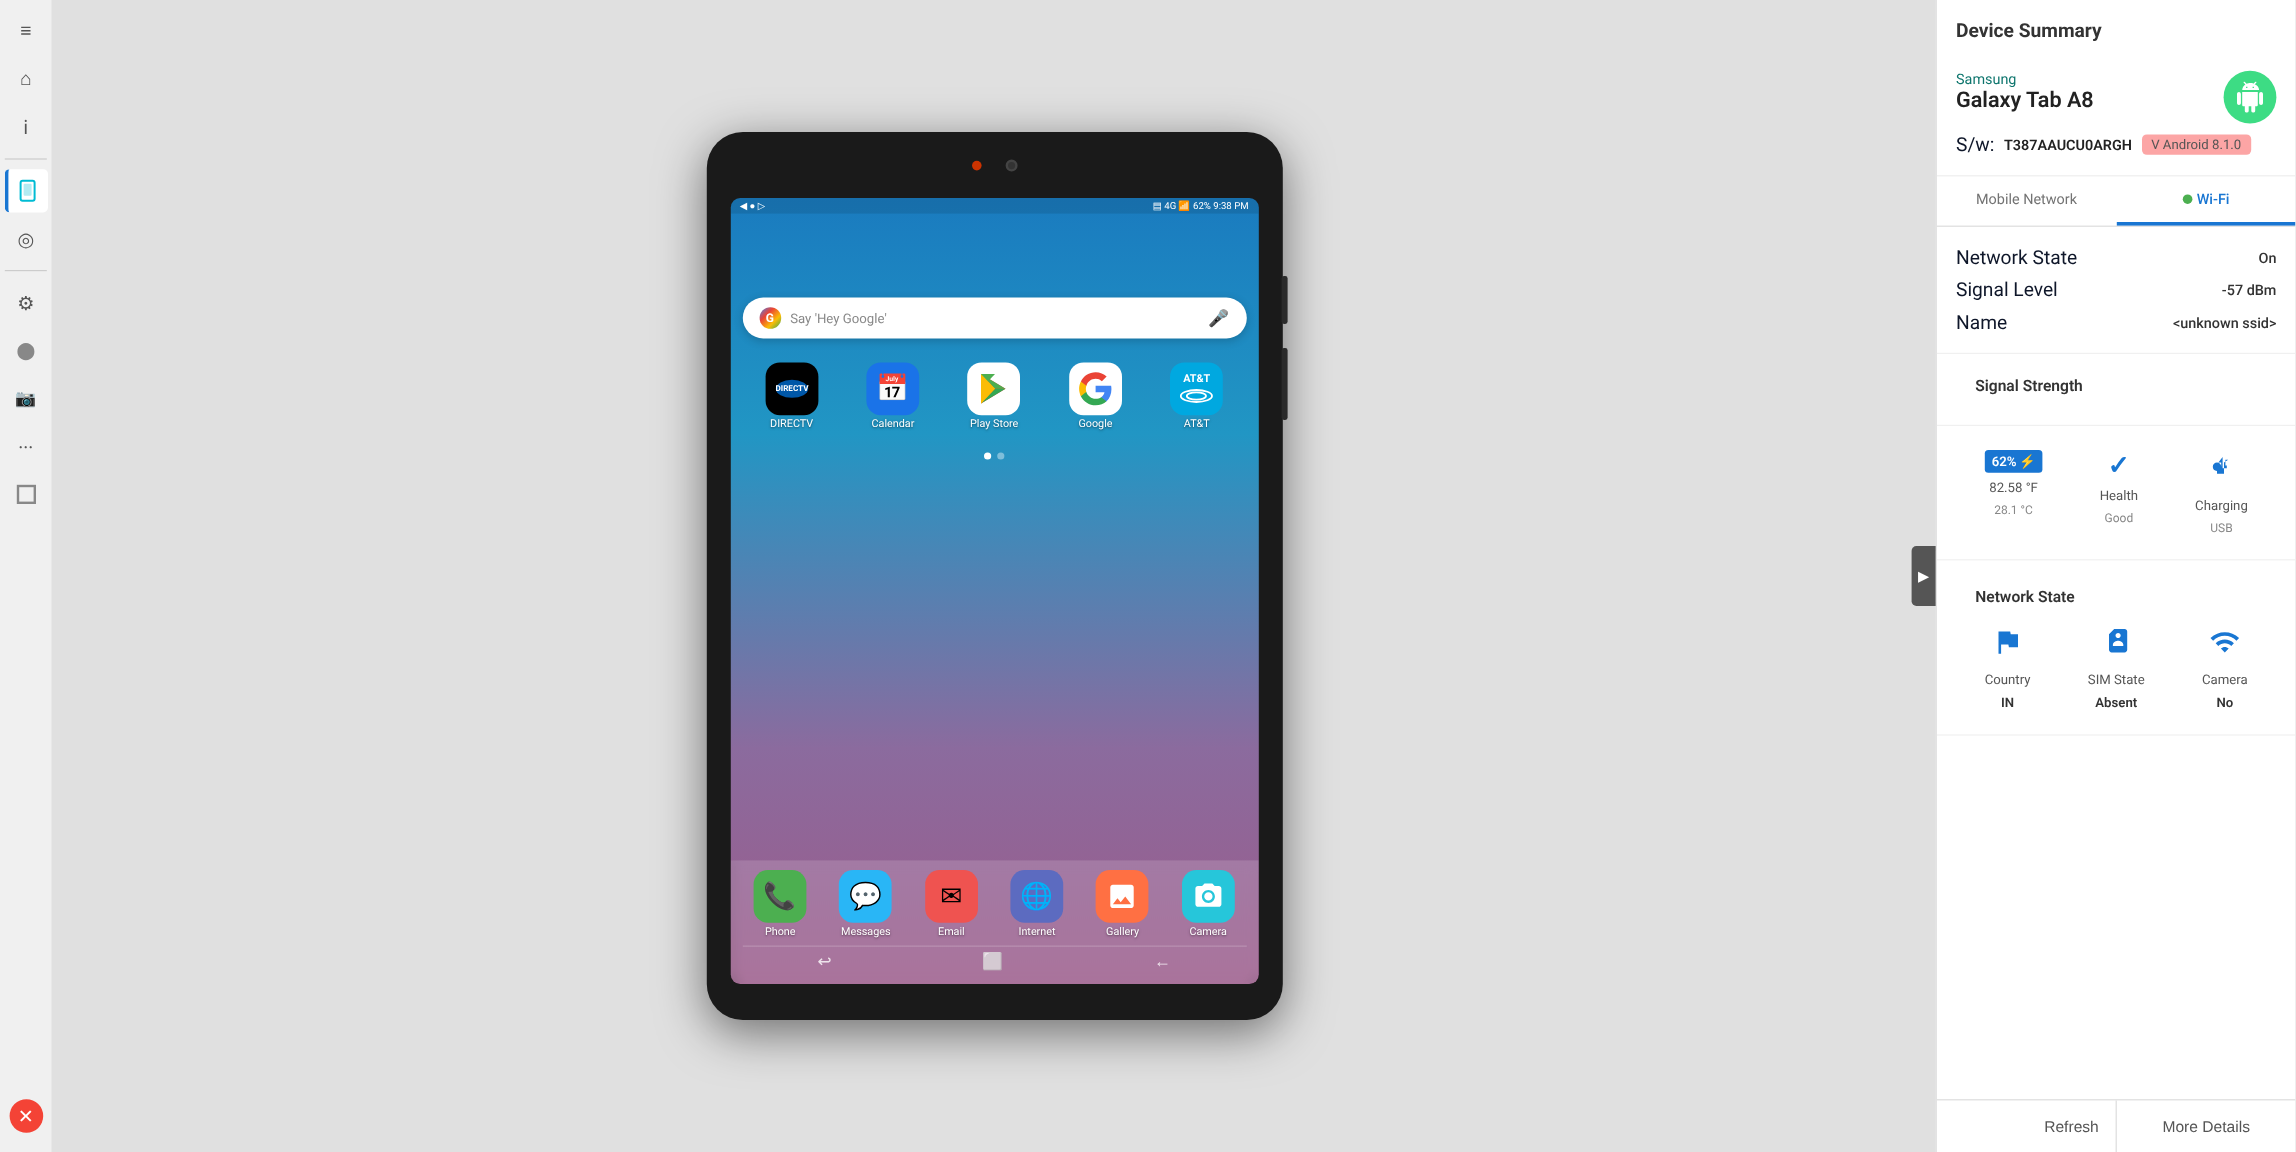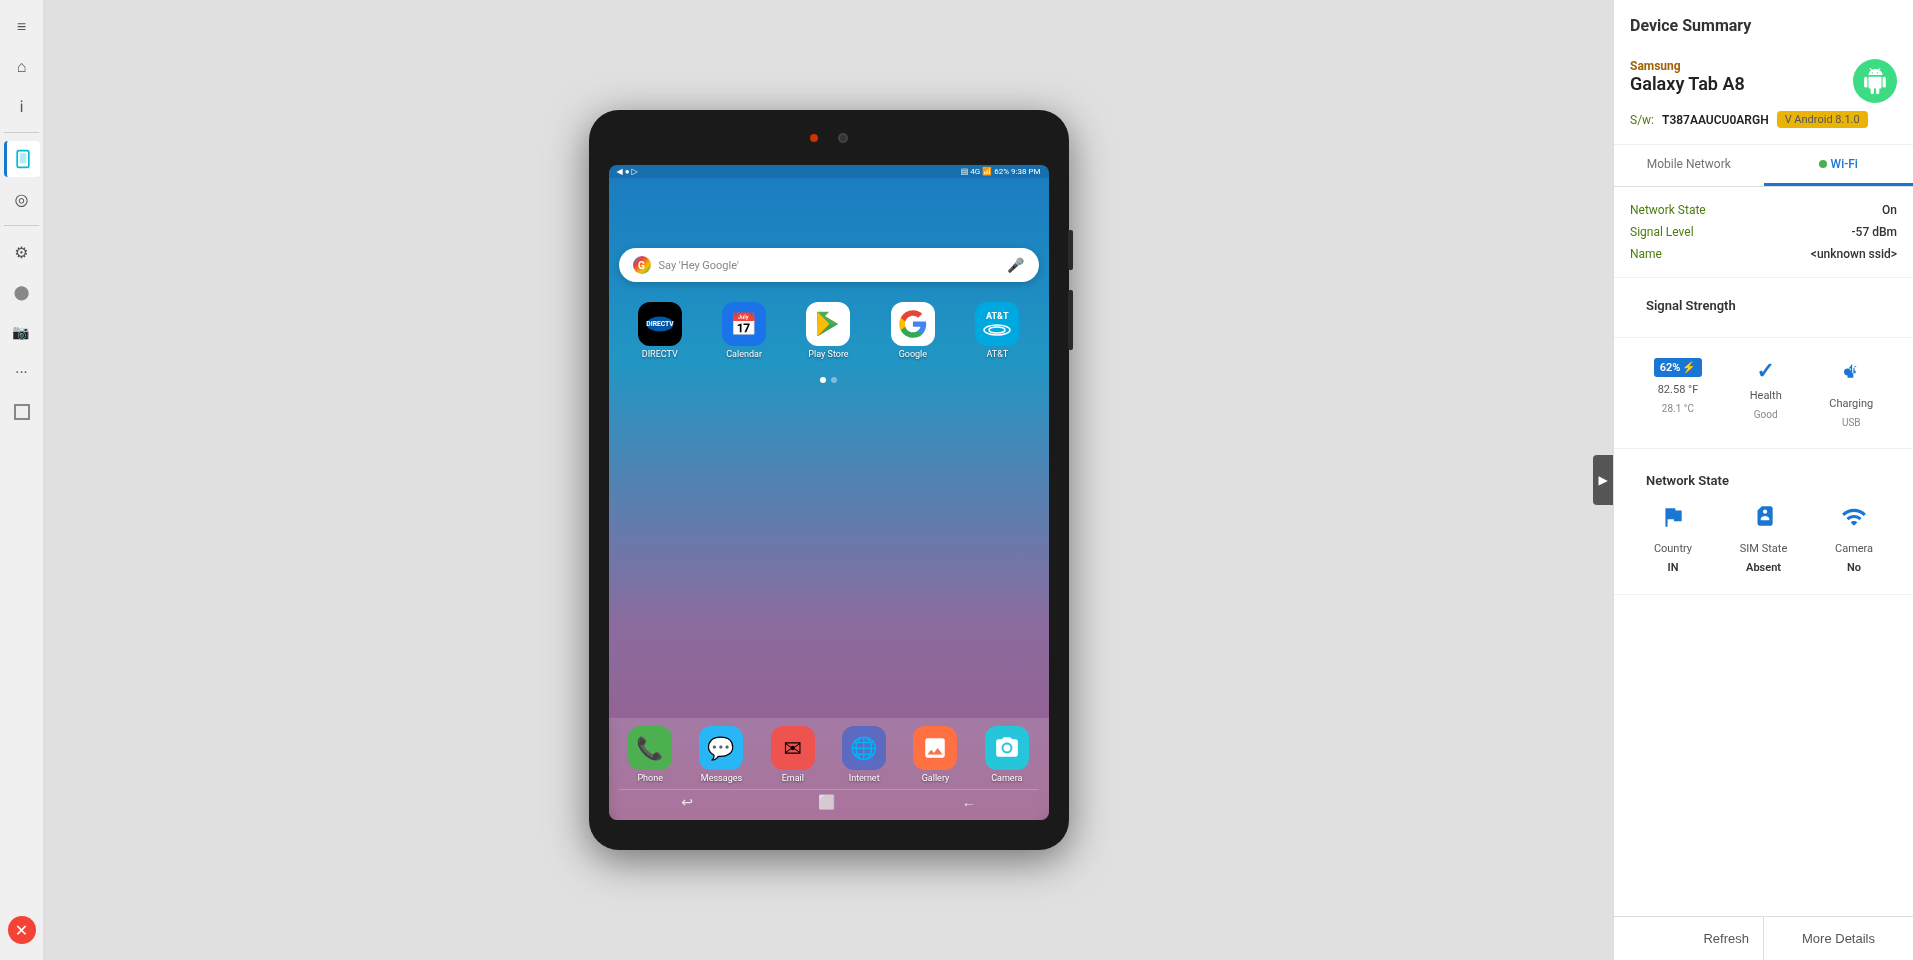--- a/index.html
+++ b/index.html
@@ -299,22 +299,21 @@
       color: #333;
       margin-bottom: 24px;
     }
     .device-name-row {
       display: flex;
       justify-content: space-between;
       align-items: flex-start;
     }
     .device-brand {
       font-size: 12px;
-      color: #a16207;
-      font-weight: bold;
+      color: #0f766e;
     }
     .device-model {
       font-size: 18px;
       font-weight: 600;
       color: #222;
     }
     .android-badge {
       width: 44px;
       height: 44px;
       background: #3ddc84;
@@ -331,21 +330,21 @@
       gap: 8px;
       margin-top: 8px;
       font-size: 12px;
       color: #555;
     }
     .sw-value {
       font-weight: 600;
       color: #222;
     }
     .sw-version {
-      background: #eab308;
+      background: #fca5a5;
       padding: 2px 8px;
       border-radius: 4px;
       font-size: 11px;
     }
 
     
     .tabs-row {
       display: flex;
       border-bottom: 1px solid #ddd;
     }
@@ -378,22 +377,22 @@
       padding: 12px 16px;
       border-bottom: 1px solid #f0f0f0;
     }
     .info-row {
       display: flex;
       justify-content: space-between;
       align-items: center;
       padding: 4px 0;
     }
     .info-label {
-      font-size: 12px;
-      color: #4d7c0f;
+      font-size: 16px;
+      color: #0f172a;
     }
     .info-value {
       font-size: 12px;
       color: #333;
       font-weight: 500;
     }
     .info-value.on { color: #333; }
 
     .section-title {
       font-size: 13px;

